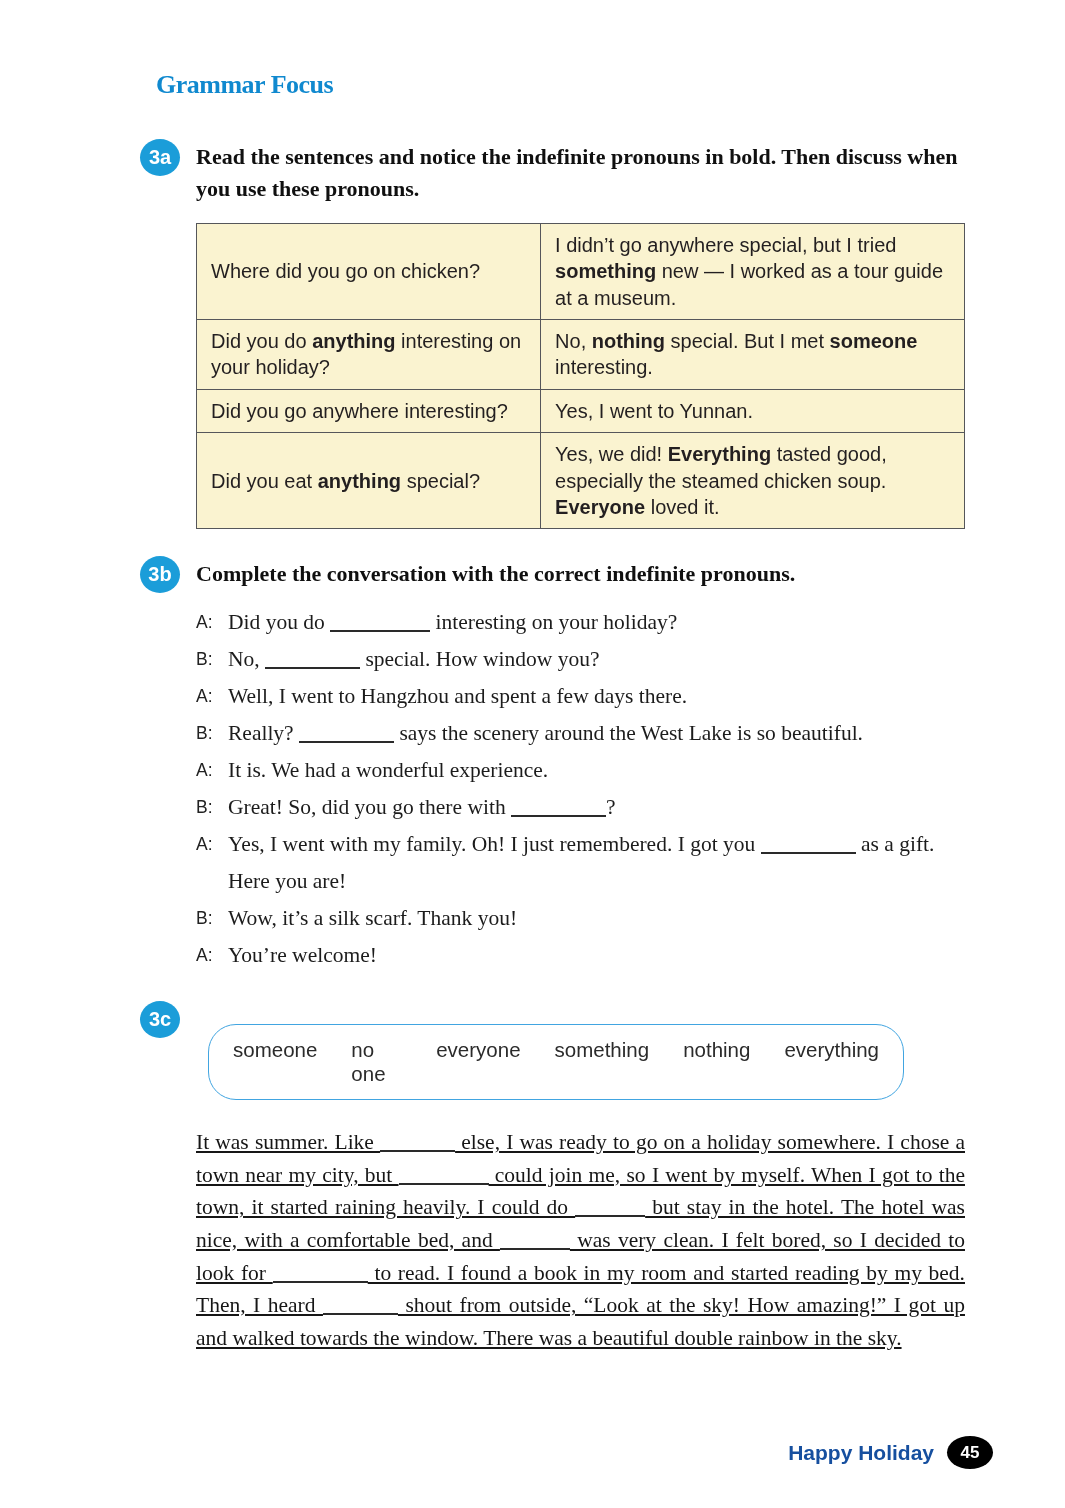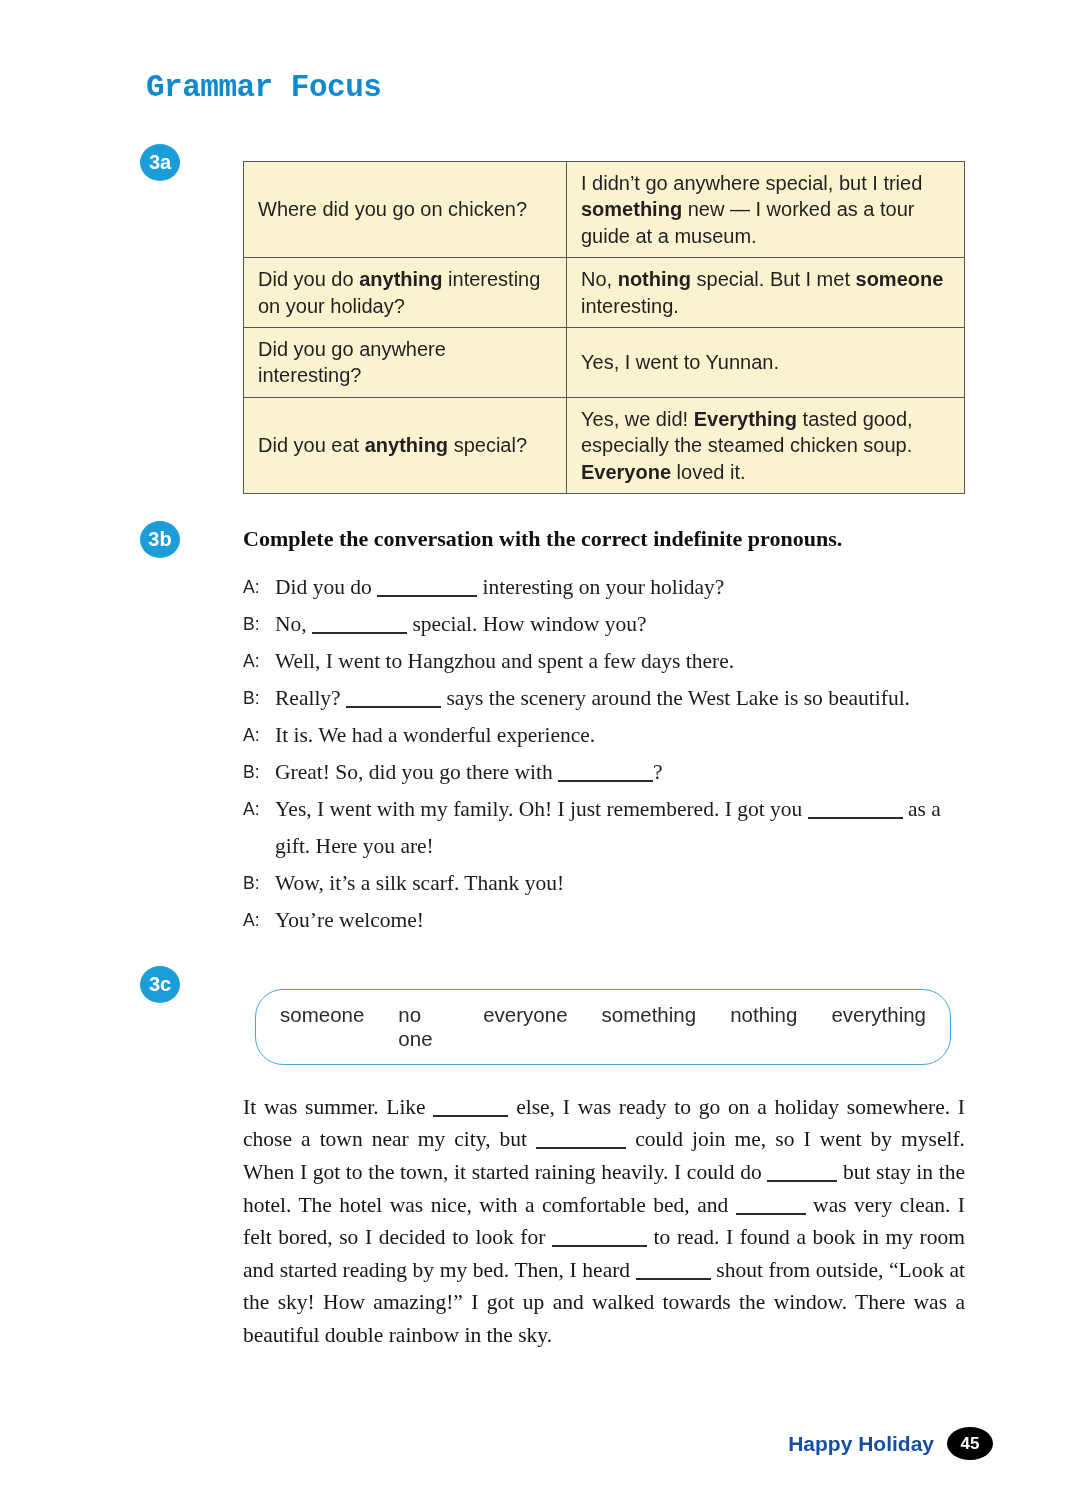--- a/index.html
+++ b/index.html
@@ -3,26 +3,26 @@
 <meta charset="utf-8">
 <style>
   html,body { margin:0; padding:0; background:#ffffff; }
   .page {
     position:relative; width:1065px; height:1508px; margin:0 auto;
     background:#ffffff; box-sizing:border-box;
     padding:70px 100px 0 140px; overflow:hidden;
     font-family:"Liberation Serif", serif; color:#1c1c1c;
   }
   h1.title {
-    margin:0 0 38px 6px;
-    font-family:Liberation Mono, monospace;
-    font-size:31px; font-weight:bold; letter-spacing:-0.5px;
+    margin:0 0 38px 16px;
+    font-family:Liberation Serif, serif;
+    font-size:26px; font-weight:bold; letter-spacing:-0.5px;
     color:#1089cf;
   }
-  .block { display:grid; grid-template-columns:56px 1fr; margin-bottom:26px;gap:47px; }
+  .block { display:grid; grid-template-columns:56px 1fr; margin-bottom:26px; }
   .badge-col { padding-top:1px; }
   .badge {
     display:flex; align-items:center; justify-content:center;
     width:40px; height:37px; border-radius:50%;
     background:#1b9dd9; color:#ffffff;
     font-family:"Liberation Sans", sans-serif; font-weight:bold; font-size:20px;
   }
   .instruction {
     margin:3px 0 0 0;
     font-family:"Liberation Serif", serif; font-weight:bold;
@@ -58,25 +58,25 @@
   .word-box {
     box-sizing:border-box; width:696px; margin:24px 0 26px 12px;
     border:1.6px solid #41a5e1; border-radius:28px;
     padding:13px 24px;
     display:flex; justify-content:center; gap:34px;
     font-family:"Liberation Sans", sans-serif; font-size:20.5px; color:#2b2b2b;
     background:#ffffff;
   }
   .passage {
     margin:0; font-size:21.5px; line-height:32.6px;
-    text-align:justify; color:#161616;
+    text-align:justify; color:#161616;text-decoration:underline;
   }
   
   .footer {
-    position:absolute; right:72px; bottom:48px;
+    position:absolute; right:72px; bottom:39px;
     display:flex; align-items:center; gap:13px;
   }
   .footer-label {
     font-family:"Liberation Sans", sans-serif; font-weight:bold;
     font-size:21px; color:#164f9f;
   }
   .page-badge {
     display:flex; align-items:center; justify-content:center;
     width:46px; height:33px; border-radius:50%;
     background:#000000; color:#ffffff;
@@ -88,20 +88,21 @@
 
 <div class="page">
 
   <h1 class="title">Grammar Focus</h1>
 
   <section class="block">
     <div class="badge-col">
       <span class="badge">3a</span>
     </div>
     <div class="content">
+      <p class="instruction">Read the sentences and notice the indefinite pronouns in bold. Then discuss when you use these pronouns.</p>
       <table class="pron-table">
         <tbody>
             <tr>
               <td class="q"><span>Where did you go on chicken?</span></td>
               <td><span>I didn’t go anywhere special, but I tried </span><span class="bd">something</span><span> new — I worked as a tour guide at a museum.</span></td>
             </tr>
             <tr>
               <td class="q"><span>Did you do </span><span class="bd">anything</span><span> interesting on your holiday?</span></td>
               <td><span>No, </span><span class="bd">nothing</span><span> special. But I met </span><span class="bd">someone</span><span> interesting.</span></td>
             </tr>

